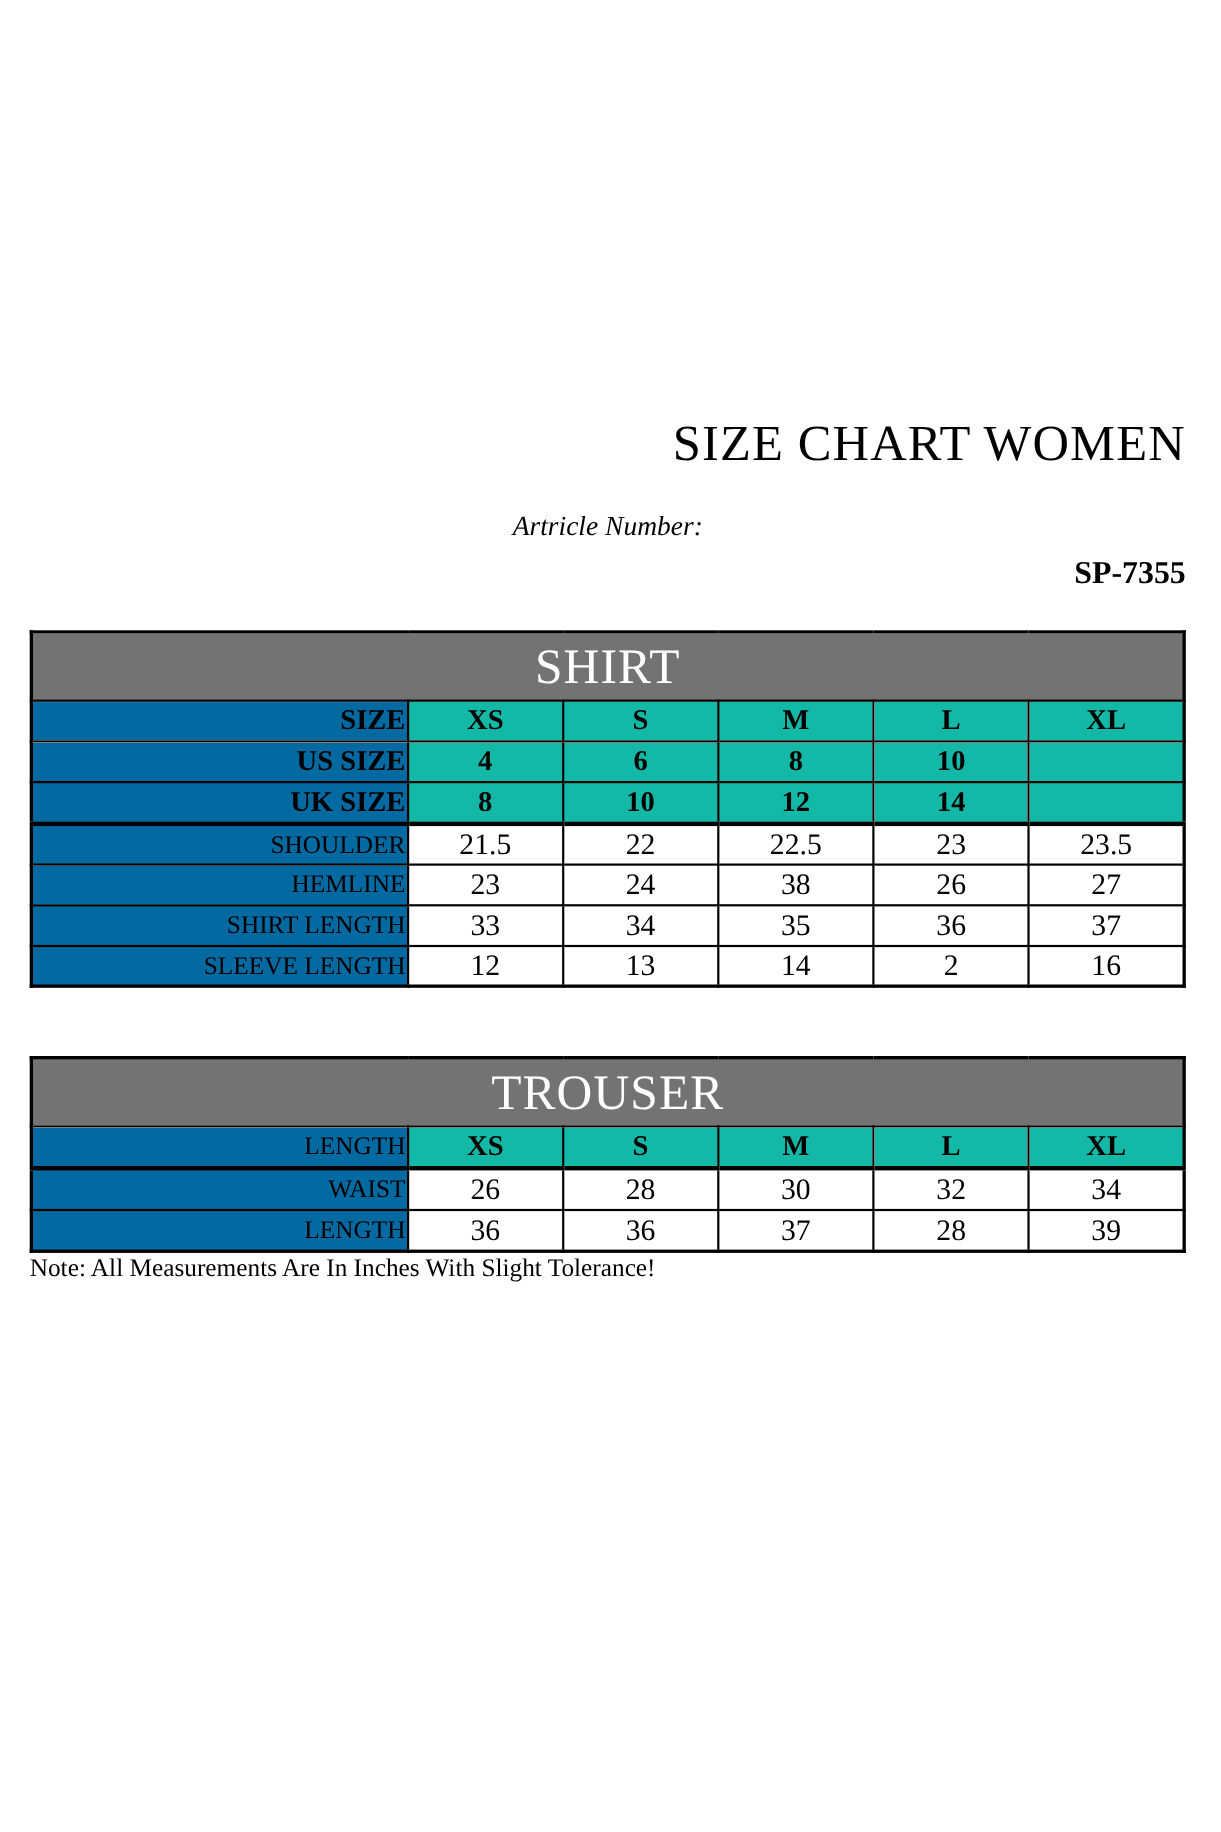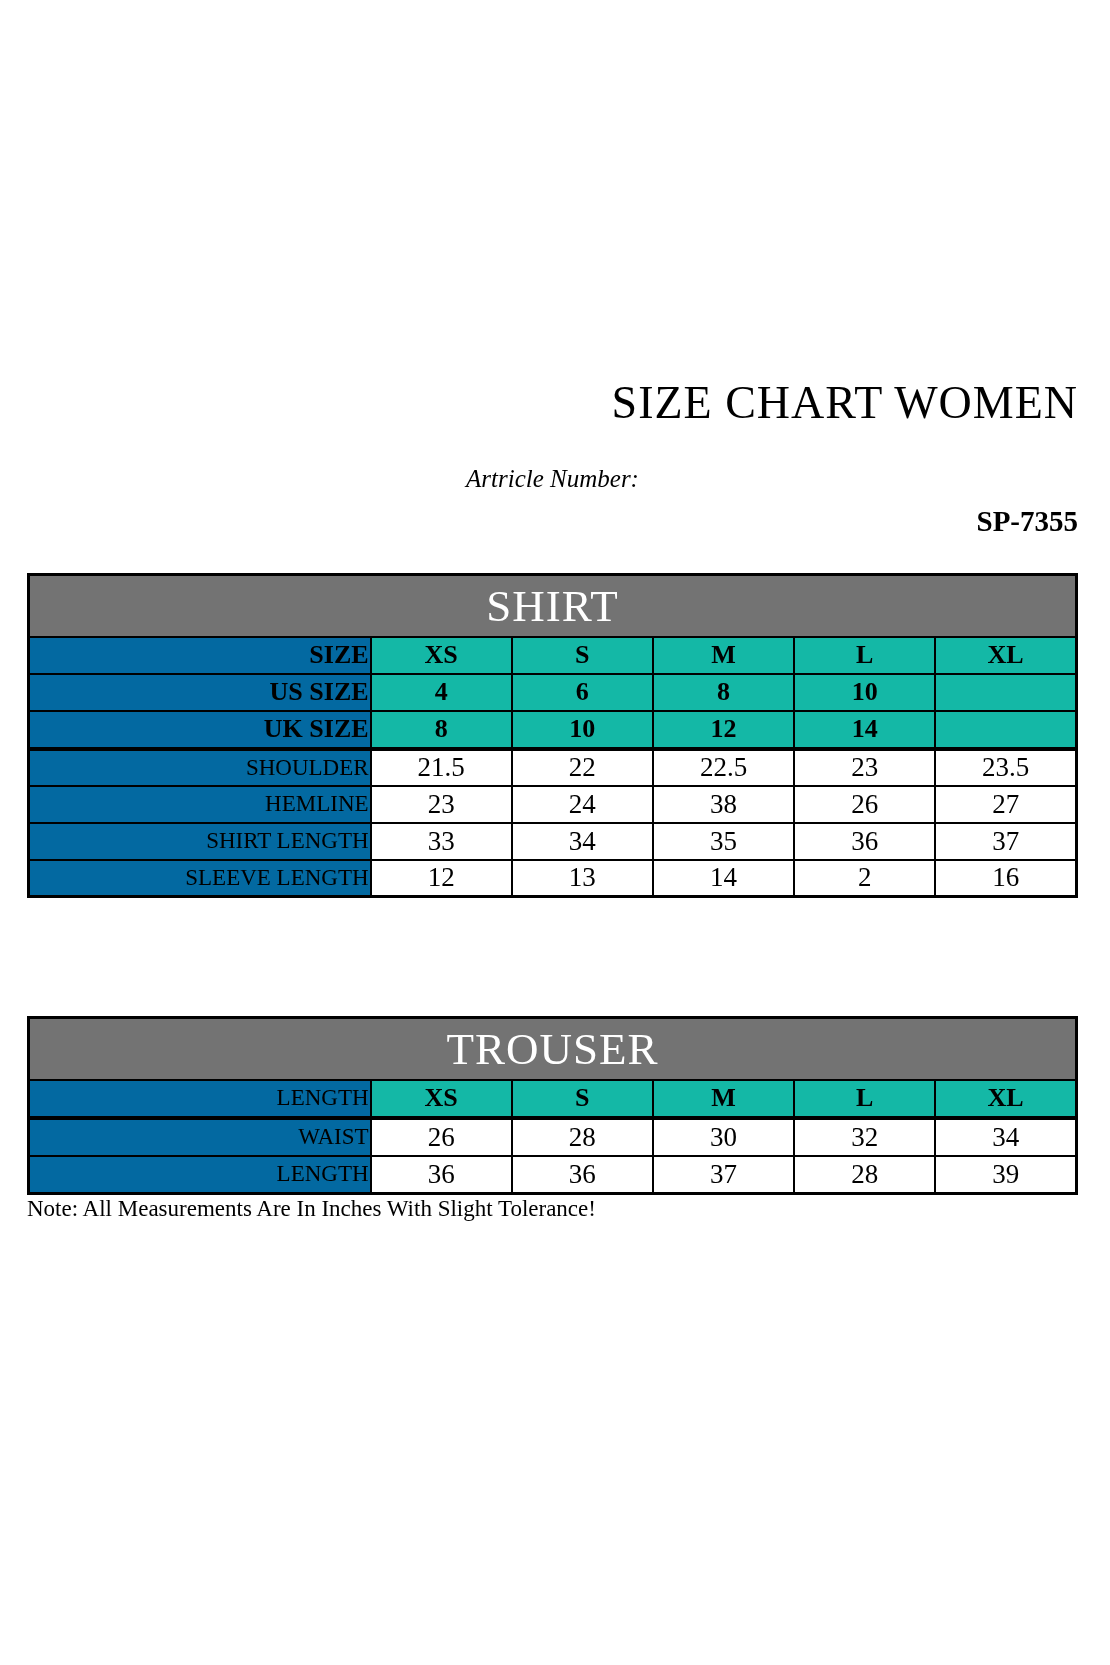--- a/index.html
+++ b/index.html
@@ -42,21 +42,21 @@
     width: 1051px;
     border: 3px solid #000000;
     table-layout: fixed;
   }
   table.size-table td {
     border: 2px solid #000000;
     vertical-align: middle;
     overflow: hidden;
   }
   .shirt-table { margin-top: 35px; }
-  .trouser-table { margin-top: 118px; padding-left: 36px; }
+  .trouser-table { margin-top: 62px; padding-left: 36px; }
   col.label-col { width: 32.64%; }
   col.size-col { width: 13.472%; }
   td.band-cell {
     background: #737373;
     color: #ffffff;
     text-align: center;
     font-size: 45px;
     height: 62px;
     letter-spacing: 1px;
   }

